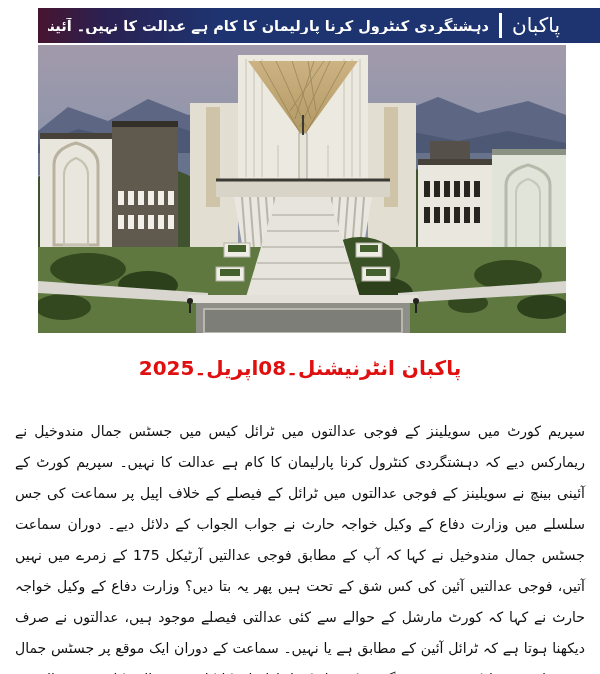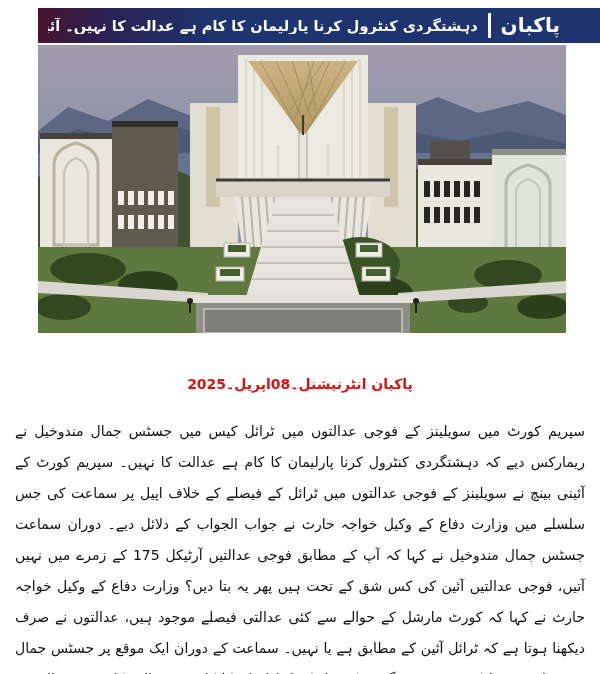--- a/index.html
+++ b/index.html
@@ -9,40 +9,40 @@
     overflow:hidden;
   }
   
   .topbar{
     position:absolute;left:38px;top:8px;width:562px;height:35px;
     background:linear-gradient(90deg,#47142f 0%,#2a2152 12%,#1e3470 32%,#1e3470 100%);
     display:flex;align-items:center;box-sizing:border-box;
     padding-right:40px;padding-left:10px;
   }
   .brand{
-    color:#ffffff;font-weight:bold;font-size:20px;line-height:35px;
+    color:#ffffff;font-weight:normal;font-size:20px;line-height:35px;
     white-space:nowrap;letter-spacing:0.5px;
   }
   .brand-divider{
     width:3px;height:25px;background:#ffffff;margin:0 10px;flex:0 0 auto;
   }
   .headline{
     flex:1;color:#ffffff;font-weight:bold;font-size:14.5px;
     text-align:center;white-space:nowrap;overflow:hidden;
   }
   
   .photo-wrap{
     position:absolute;left:38px;top:45px;width:528px;height:288px;
     overflow:hidden;background:#8d95a8;
   }
   .photo-wrap svg{display:block;width:100%;height:100%;}
   
   .caption{
-    position:absolute;left:0;top:376px;width:600px;
-    text-align:center;color:#e01010;font-weight:bold;font-size:14px;
+    position:absolute;left:0;top:356px;width:600px;
+    text-align:center;color:#e01010;font-weight:bold;font-size:20px;
     direction:rtl;
   }
   
   .article{
     position:absolute;left:15px;top:402px;width:570px;
     direction:rtl;text-align:justify;text-align-last:center;
     font-size:14px;line-height:31px;color:#101010;
   }
 </style>
 </head>

